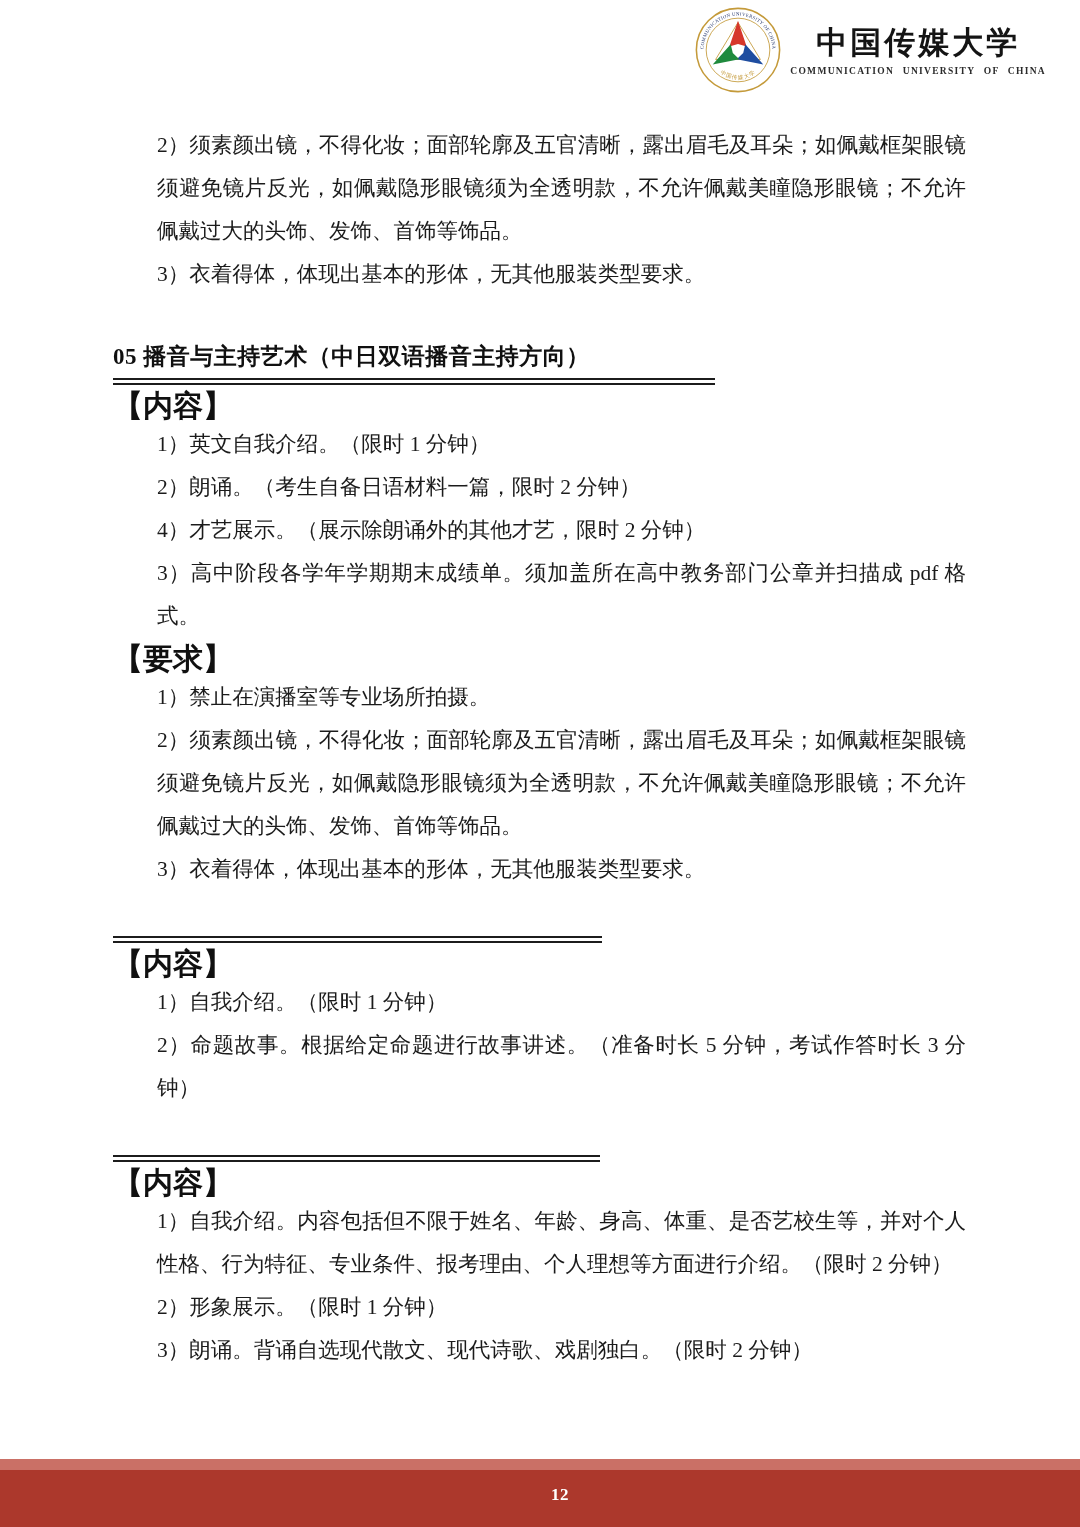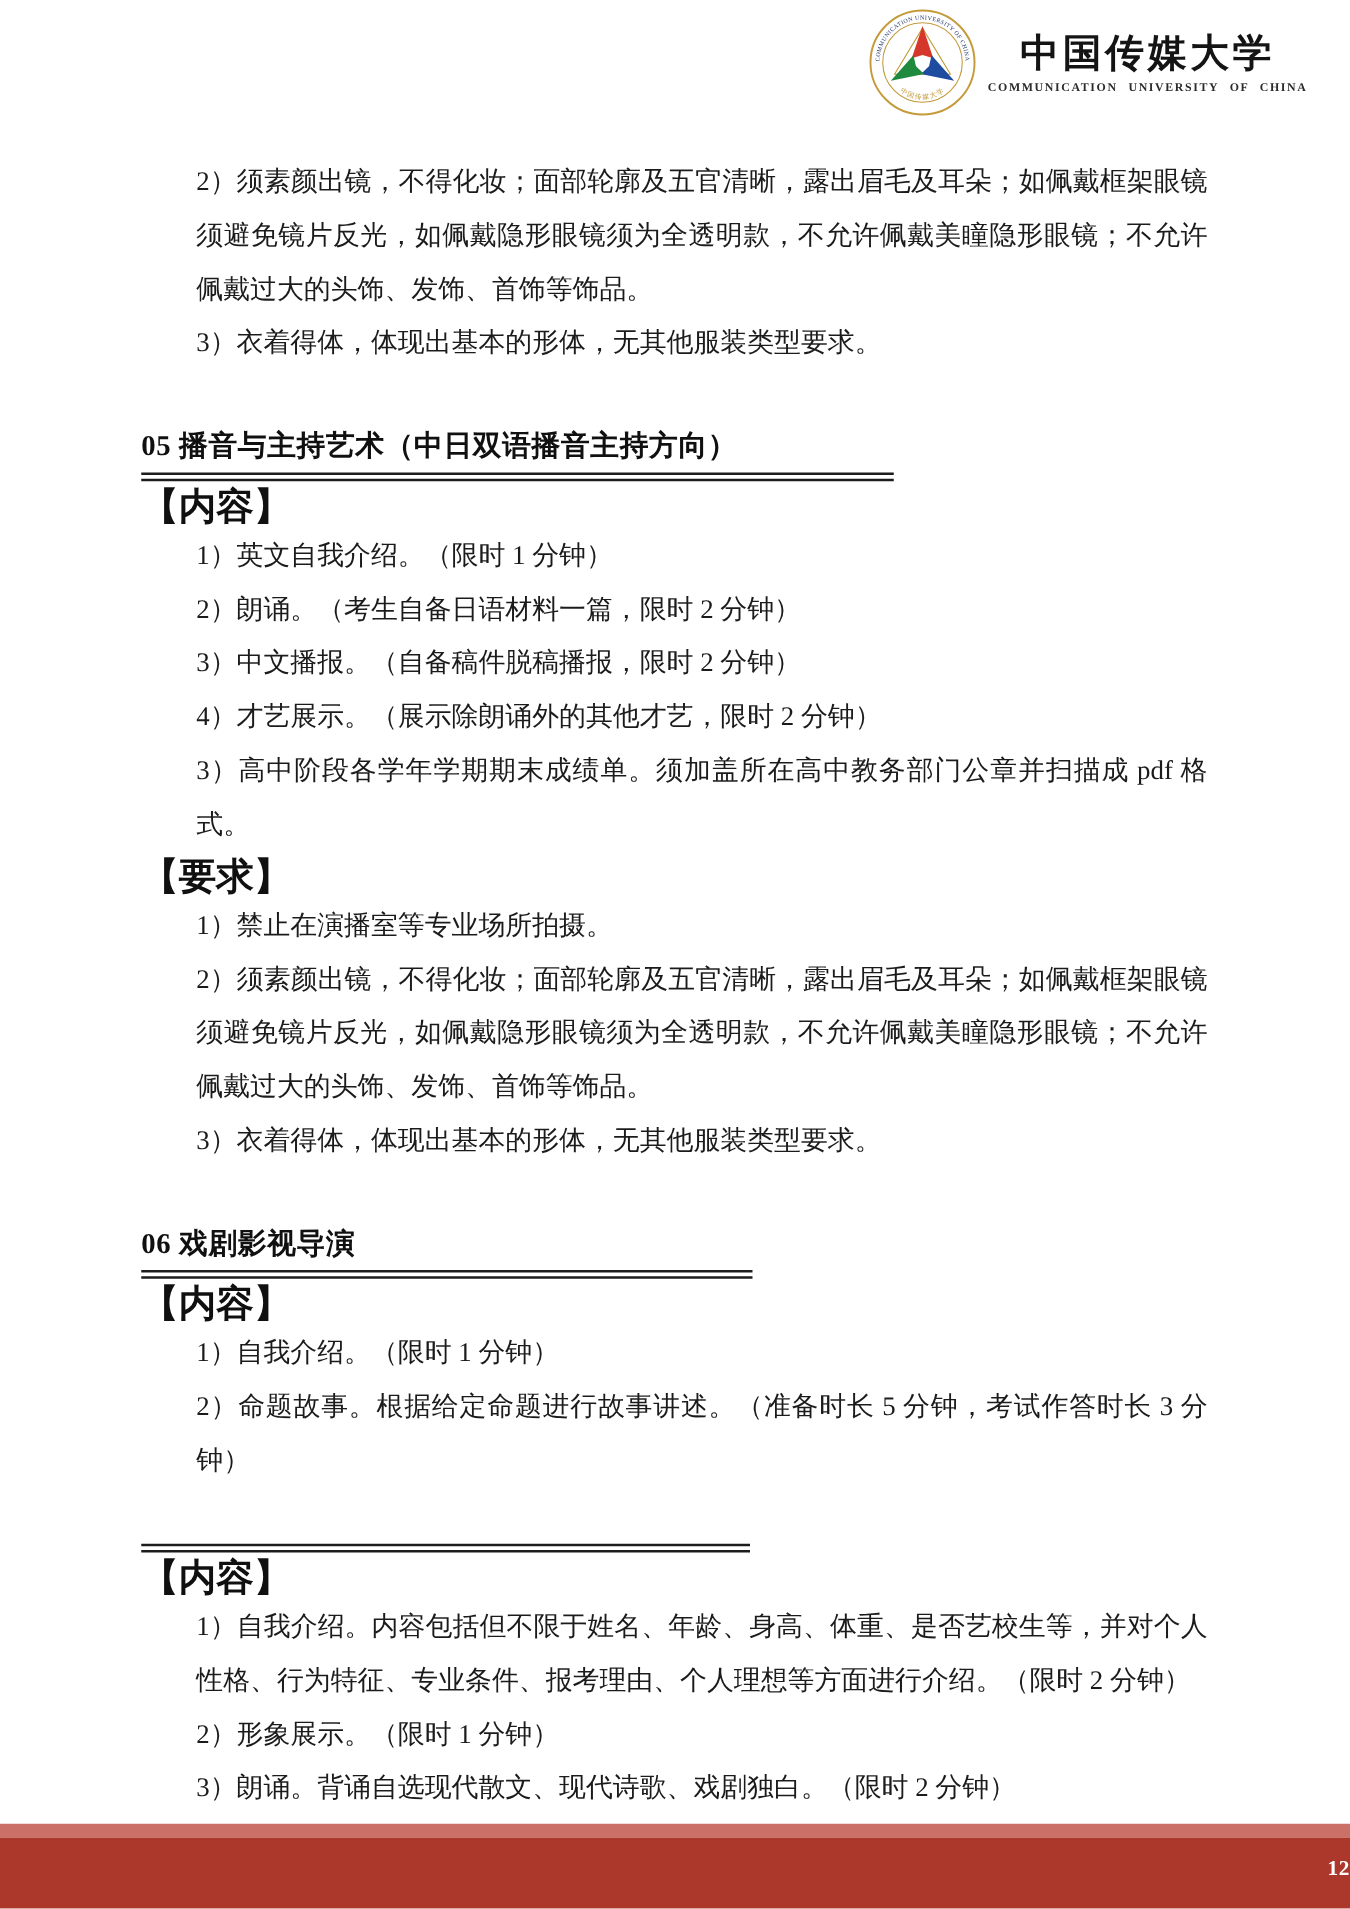--- a/index.html
+++ b/index.html
@@ -90,21 +90,21 @@
     left: 0;
     right: 0;
     bottom: 0;
   }
   .footer-light { height: 11px; background: #ca7066; }
   .footer-dark {
     height: 57px;
     background: #ac382c;
     display: flex;
     align-items: center;
-    justify-content: flex-end;
+    justify-content: center;
     padding-left: 40px;
   }
   .page-number {
     color: #ffffff;
     font-size: 17px;
     font-weight: 700;
     font-family: "Liberation Serif", "DejaVu Serif", serif;
     letter-spacing: 0.5px;
     transform: translateY(-4px);
   }
@@ -143,31 +143,29 @@
 
     <p class="body-text">2）须素颜出镜，不得化妆；面部轮廓及五官清晰，露出眉毛及耳朵；如佩戴框架眼镜须避免镜片反光，如佩戴隐形眼镜须为全透明款，不允许佩戴美瞳隐形眼镜；不允许佩戴过大的头饰、发饰、首饰等饰品。</p>
     <p class="body-text">3）衣着得体，体现出基本的形体，无其他服装类型要求。</p>
 
     <section class="section">
       <h2 class="section-title">05 播音与主持艺术（中日双语播音主持方向）</h2>
       <div class="double-rule rule-05"></div>
       <div class="block-label">【内容】</div>
       <p class="body-text">1）英文自我介绍。（限时 1 分钟）</p>
       <p class="body-text">2）朗诵。（考生自备日语材料一篇，限时 2 分钟）</p>
-      <p class="body-text">3）中文播报。（自备稿件脱稿播报，限时 2 分钟）</p>
       <p class="body-text">4）才艺展示。（展示除朗诵外的其他才艺，限时 2 分钟）</p>
       <p class="body-text">3）高中阶段各学年学期期末成绩单。须加盖所在高中教务部门公章并扫描成 pdf 格式。</p>
       <div class="block-label">【要求】</div>
       <p class="body-text">1）禁止在演播室等专业场所拍摄。</p>
       <p class="body-text">2）须素颜出镜，不得化妆；面部轮廓及五官清晰，露出眉毛及耳朵；如佩戴框架眼镜须避免镜片反光，如佩戴隐形眼镜须为全透明款，不允许佩戴美瞳隐形眼镜；不允许佩戴过大的头饰、发饰、首饰等饰品。</p>
       <p class="body-text">3）衣着得体，体现出基本的形体，无其他服装类型要求。</p>
     </section>
 
     <section class="section">
-      <h2 class="section-title">06 戏剧影视导演</h2>
       <div class="double-rule rule-06"></div>
       <div class="block-label">【内容】</div>
       <p class="body-text">1）自我介绍。（限时 1 分钟）</p>
       <p class="body-text">2）命题故事。根据给定命题进行故事讲述。（准备时长 5 分钟，考试作答时长 3 分钟）</p>
     </section>
 
     <section class="section">
       <div class="double-rule rule-07"></div>
       <div class="block-label">【内容】</div>
       <p class="body-text">1）自我介绍。内容包括但不限于姓名、年龄、身高、体重、是否艺校生等，并对个人性格、行为特征、专业条件、报考理由、个人理想等方面进行介绍。（限时 2 分钟）</p>

